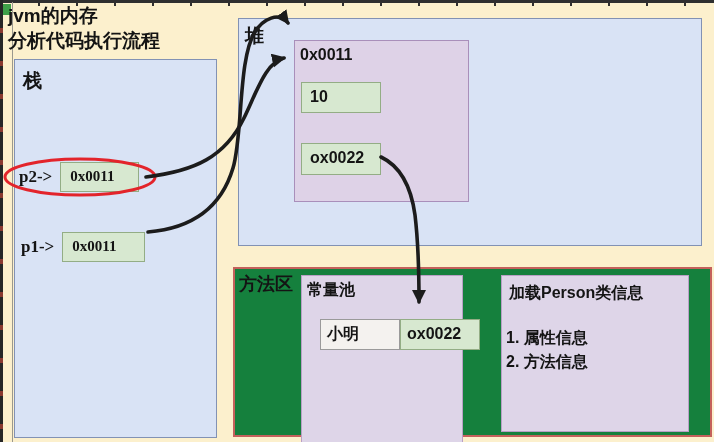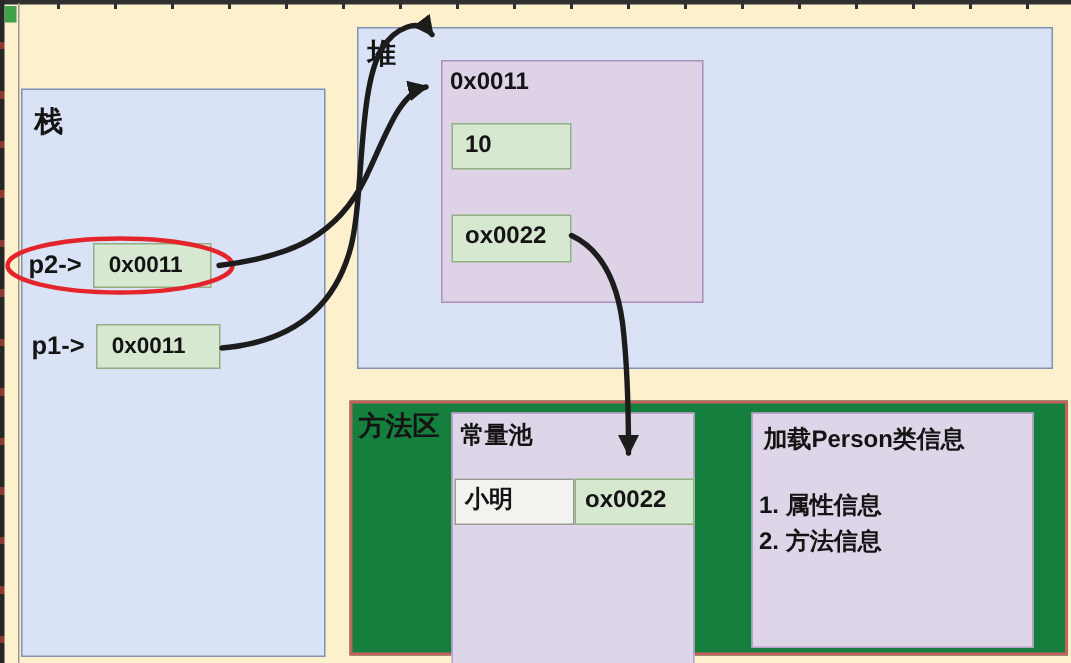--- a/index.html
+++ b/index.html
@@ -41,39 +41,39 @@
   .greenbox{background:#d7e8d0;border:1.5px solid #93ad85;}
   .whitebox{background:#f4f2ef;border:1.5px solid #9a9a9a;}
   .shape-label{position:absolute;white-space:nowrap;}
   
   .title{
     position:absolute;left:8px;top:4px;
     font-size:19px;line-height:1.3;white-space:nowrap;
   }
   
   .stack-label{left:8px;top:8px;font-size:19px;}
-  .frame{position:absolute;display:flex;align-items:center;}
+  .frame{position:absolute;display:flex;align-items:center;font-family:Liberation Serif, serif;}
   .frame .ptr{font-size:17px;margin-right:8px;}
   .frame .val{
     box-sizing:border-box;background:#d7e8d0;border:1.5px solid #93ad85;
     height:30px;line-height:27px;font-size:15px;padding-left:9px;
   }
   .frame0 .val{width:79px;}
   .frame1 .val{width:83px;}
   
   .heap-label{left:6px;top:4px;font-size:19px;}
   .obj-address{left:5px;top:5px;font-size:16px;}
   .field{
     position:absolute;box-sizing:border-box;
     font-size:16px;line-height:28px;padding-left:8px;
   }
   
   .method-label{left:4px;top:3px;font-size:18px;}
   .pool-label{left:5px;top:4px;font-size:16px;}
-  .pool-entry{position:absolute;left:1px;top:43px;display:flex;border-radius:15px;}
+  .pool-entry{position:absolute;left:18px;top:43px;display:flex;border-radius:15px;}
   .pool-entry .cell{
     box-sizing:border-box;width:80px;height:31px;
     line-height:28px;font-size:16px;padding-left:6px;
   }
   .class-title{left:7px;top:7px;font-size:16px;}
   .class-items{
     position:absolute;left:4px;top:50px;
     font-size:16px;line-height:1.5;white-space:pre-line;
   }
   
@@ -82,30 +82,34 @@
 </head>
 <body>
 
 <div class="canvas">
 
   <div class="top-ruler"></div>
   <div class="grid-line-v"></div>
   <div class="left-ruler"></div>
   <div class="green-cell"></div>
 
+  <div class="title">
+    <div>jvm的内存</div>
+    <div>分析代码执行流程</div>
+  </div>
 
   <div class="box blue" style="left:14px;top:59px;width:203px;height:379px;">
     <div class="shape-label stack-label">栈</div>
 
     <div class="frame frame0" style="left:4px;top:102px;">
       <span class="ptr">p2-&gt;</span>
       <span class="val">0x0011</span>
     </div>
 
-    <div class="frame frame1" style="left:6px;top:156px;">
+    <div class="frame frame1" style="left:6px;top:172px;">
       <span class="ptr">p1-&gt;</span>
       <span class="val">0x0011</span>
     </div>
   </div>
 
   <div class="box blue" style="left:238px;top:18px;width:464px;height:228px;">
     <div class="shape-label heap-label">堆</div>
 
     <div class="box purple" style="left:55px;top:21px;width:175px;height:162px;">
       <div class="shape-label obj-address">0x0011</div>

